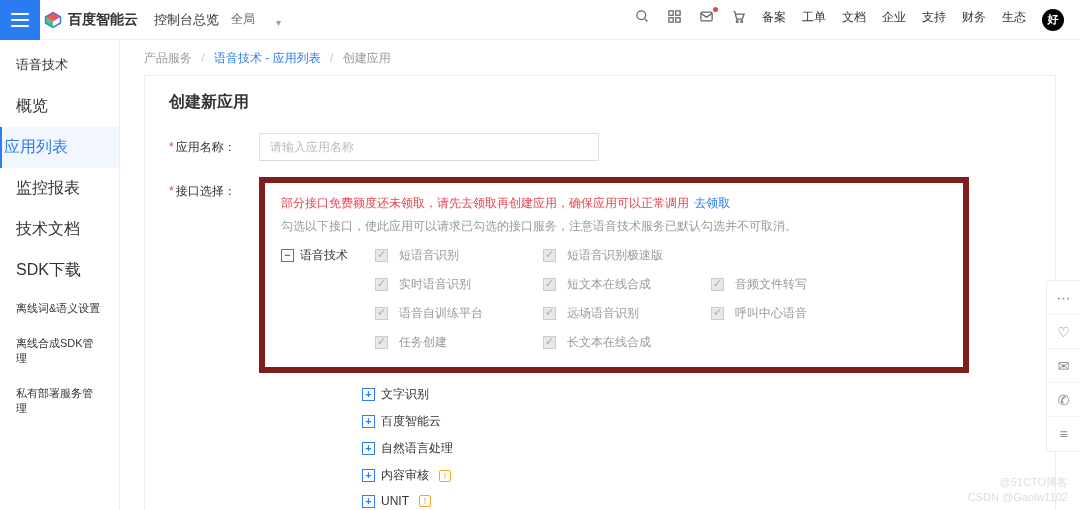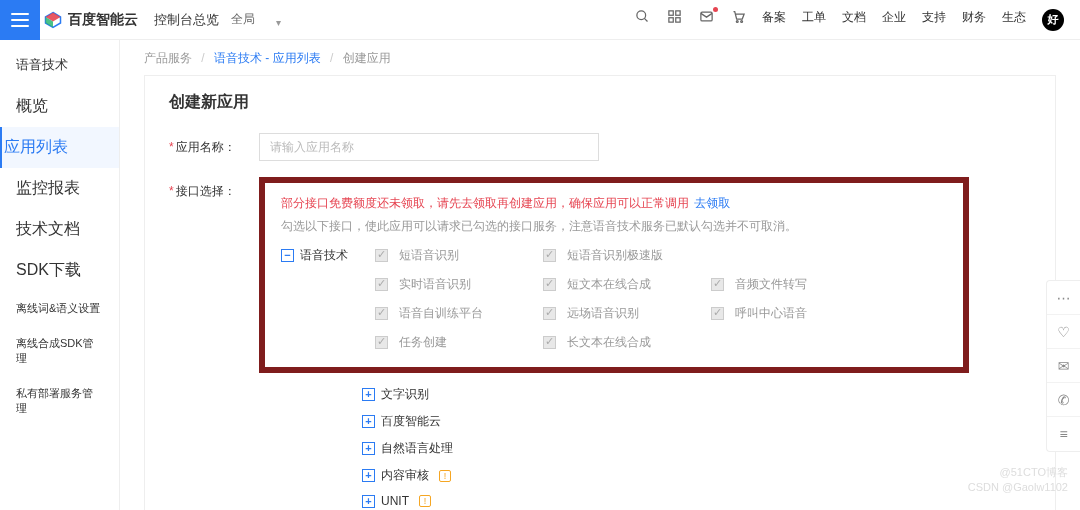--- a/index.html
+++ b/index.html
@@ -67,21 +67,21 @@
     
     .tree-list { margin-left: 103px; margin-top: 8px; }
     .tree-item { display: flex; align-items: center; gap: 6px; font-size: 12px; color: #333; padding: 5px 0; }
     .badge { display: inline-flex; align-items: center; justify-content: center; width: 12px; height: 12px; border: 1px solid #f5a623; color: #f5a623; font-size: 9px; border-radius: 2px; margin-left: 4px; }
     
     
     .float-bar { position: absolute; right: 0; top: 280px; width: 34px; border: 1px solid #eee; border-right: none; background: #fff; border-radius: 4px 0 0 4px; }
     .float-bar div { height: 34px; display: flex; align-items: center; justify-content: center; color: #888; cursor: pointer; border-bottom: 1px solid #f2f2f2; font-size: 14px; }
     .float-bar div:last-child { border-bottom: none; }
     
-    .watermark { position: absolute; right: 12px; bottom: 16px; color: #ddd; font-size: 11px; text-align: right; line-height: 1.3; pointer-events: none; }
+    .watermark { position: absolute; right: 12px; bottom: 6px; color: #ddd; font-size: 11px; text-align: right; line-height: 1.3; pointer-events: none; }
   </style>
 </head>
 <body>
 
 <div class="header">
   <div class="hamburger">
     <div class="hamburger-icon">
         <span></span>
         <span></span>
         <span></span>

